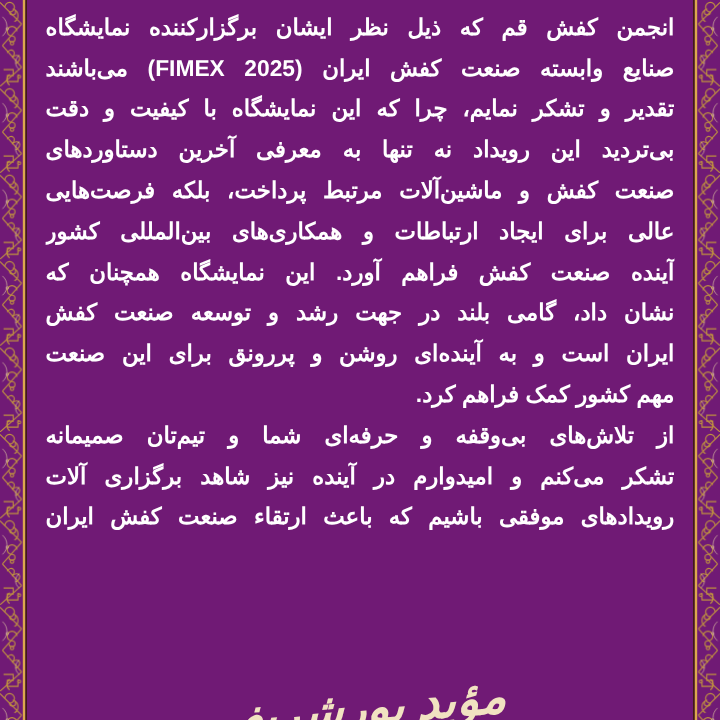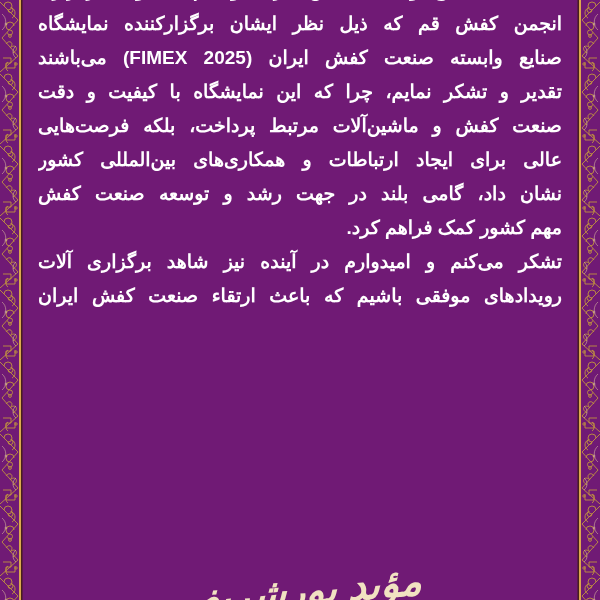--- a/index.html
+++ b/index.html
@@ -94,24 +94,28 @@
     <rect x="0" y="0" width="19" height="600" fill="url(#filigree)"></rect>
     <rect x="19" y="0" width="2.2" height="600" fill="#dca84e"></rect>
     <rect x="21.2" y="0" width="1.2" height="600" fill="#3a1c0a"></rect>
   </svg>
 
   <div class="letter">
       <div class="line">نمایشگاه صنایع وابسته کفش ایران و تیم به‌عنوان برگزاری</div>
       <div class="line">انجمن کفش قم که ذیل نظر ایشان برگزارکننده نمایشگاه</div>
       <div class="line">صنایع وابسته صنعت کفش ایران (FIMEX 2025) می‌باشند</div>
       <div class="line">تقدیر و تشکر نمایم، چرا که این نمایشگاه با کیفیت و دقت</div>
+      <div class="line">بی‌تردید این رویداد نه تنها به معرفی آخرین دستاوردهای</div>
       <div class="line">صنعت کفش و ماشین‌آلات مرتبط پرداخت، بلکه فرصت‌هایی</div>
       <div class="line">عالی برای ایجاد ارتباطات و همکاری‌های بین‌المللی کشور</div>
+      <div class="line">آینده صنعت کفش فراهم آورد. این نمایشگاه همچنان که</div>
       <div class="line">نشان داد، گامی بلند در جهت رشد و توسعه صنعت کفش</div>
+      <div class="line">ایران است و به آینده‌ای روشن و پررونق برای این صنعت</div>
       <div class="line last">مهم کشور کمک فراهم کرد.</div>
+      <div class="line">از تلاش‌های بی‌وقفه و حرفه‌ای شما و تیم‌تان صمیمانه</div>
       <div class="line">تشکر می‌کنم و امیدوارم در آینده نیز شاهد برگزاری آلات</div>
       <div class="line">رویدادهای موفقی باشیم که باعث ارتقاء صنعت کفش ایران</div>
     </div>
 
   <div class="signature">
     <span class="ink">مؤید پورشریف</span>
   </div>
 
 </div>
 

